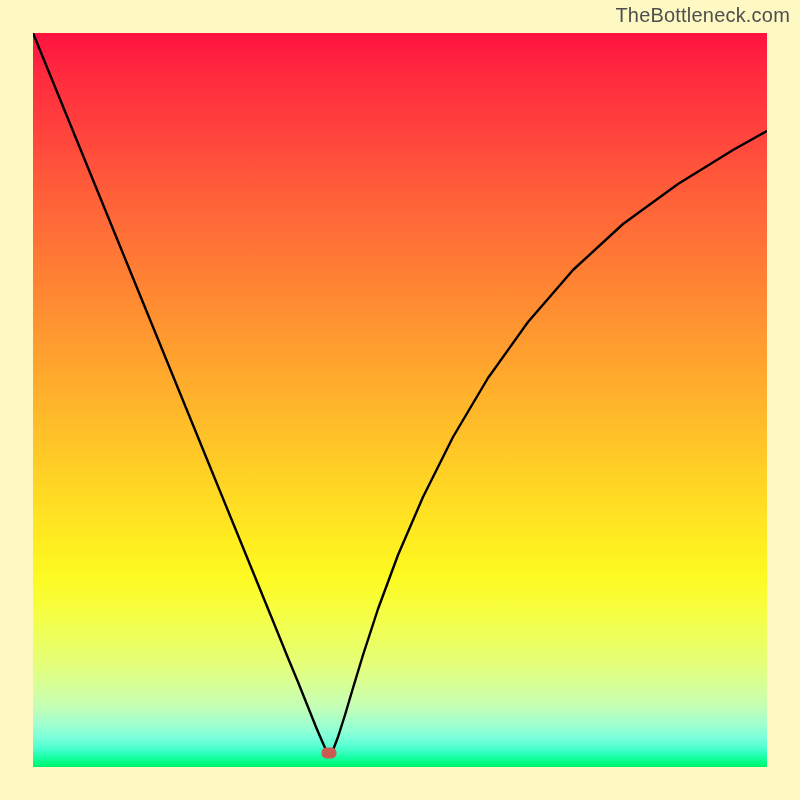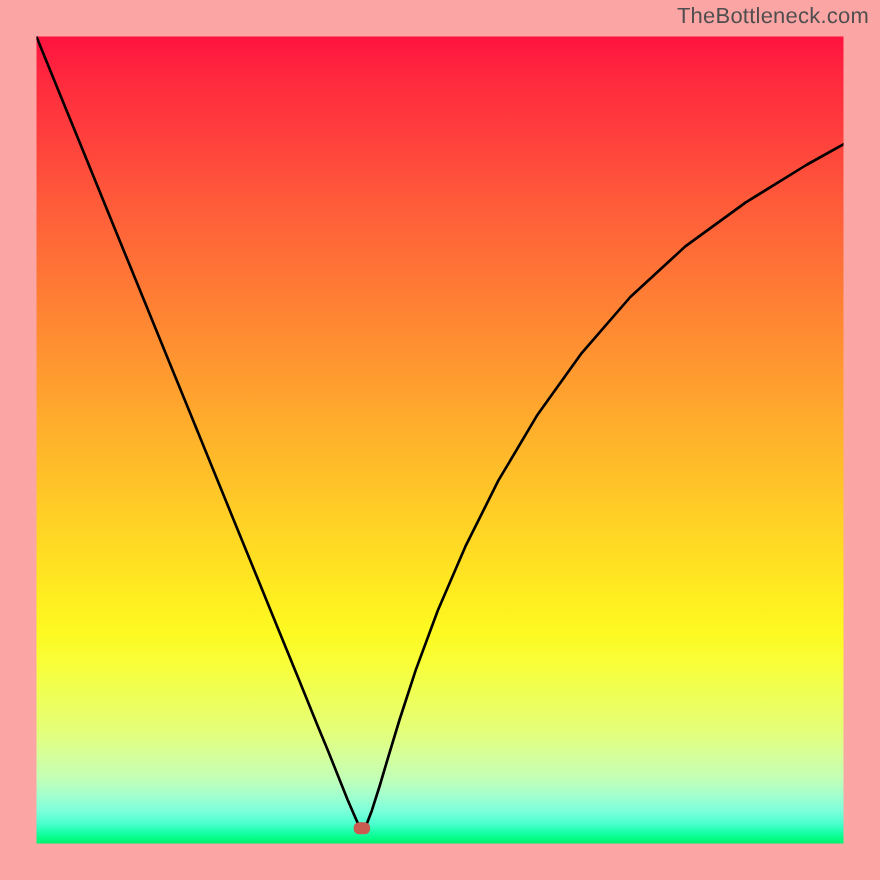--- a/index.html
+++ b/index.html
@@ -10,21 +10,21 @@
     background: #000;
     overflow: hidden;
     font-family: Arial, Helvetica, sans-serif;
   }
   .frame {
     position: absolute;
     left: 0;
     top: 0;
     width: 800px;
     height: 800px;
-    background: #fca5a5;
+    background: #fef9c3;
   }
   .plot-area {
     position: absolute;
     left: 33px;
     top: 33px;
     width: 734px;
     height: 734px;
     overflow: hidden;
   }
   .gradient-bg {

